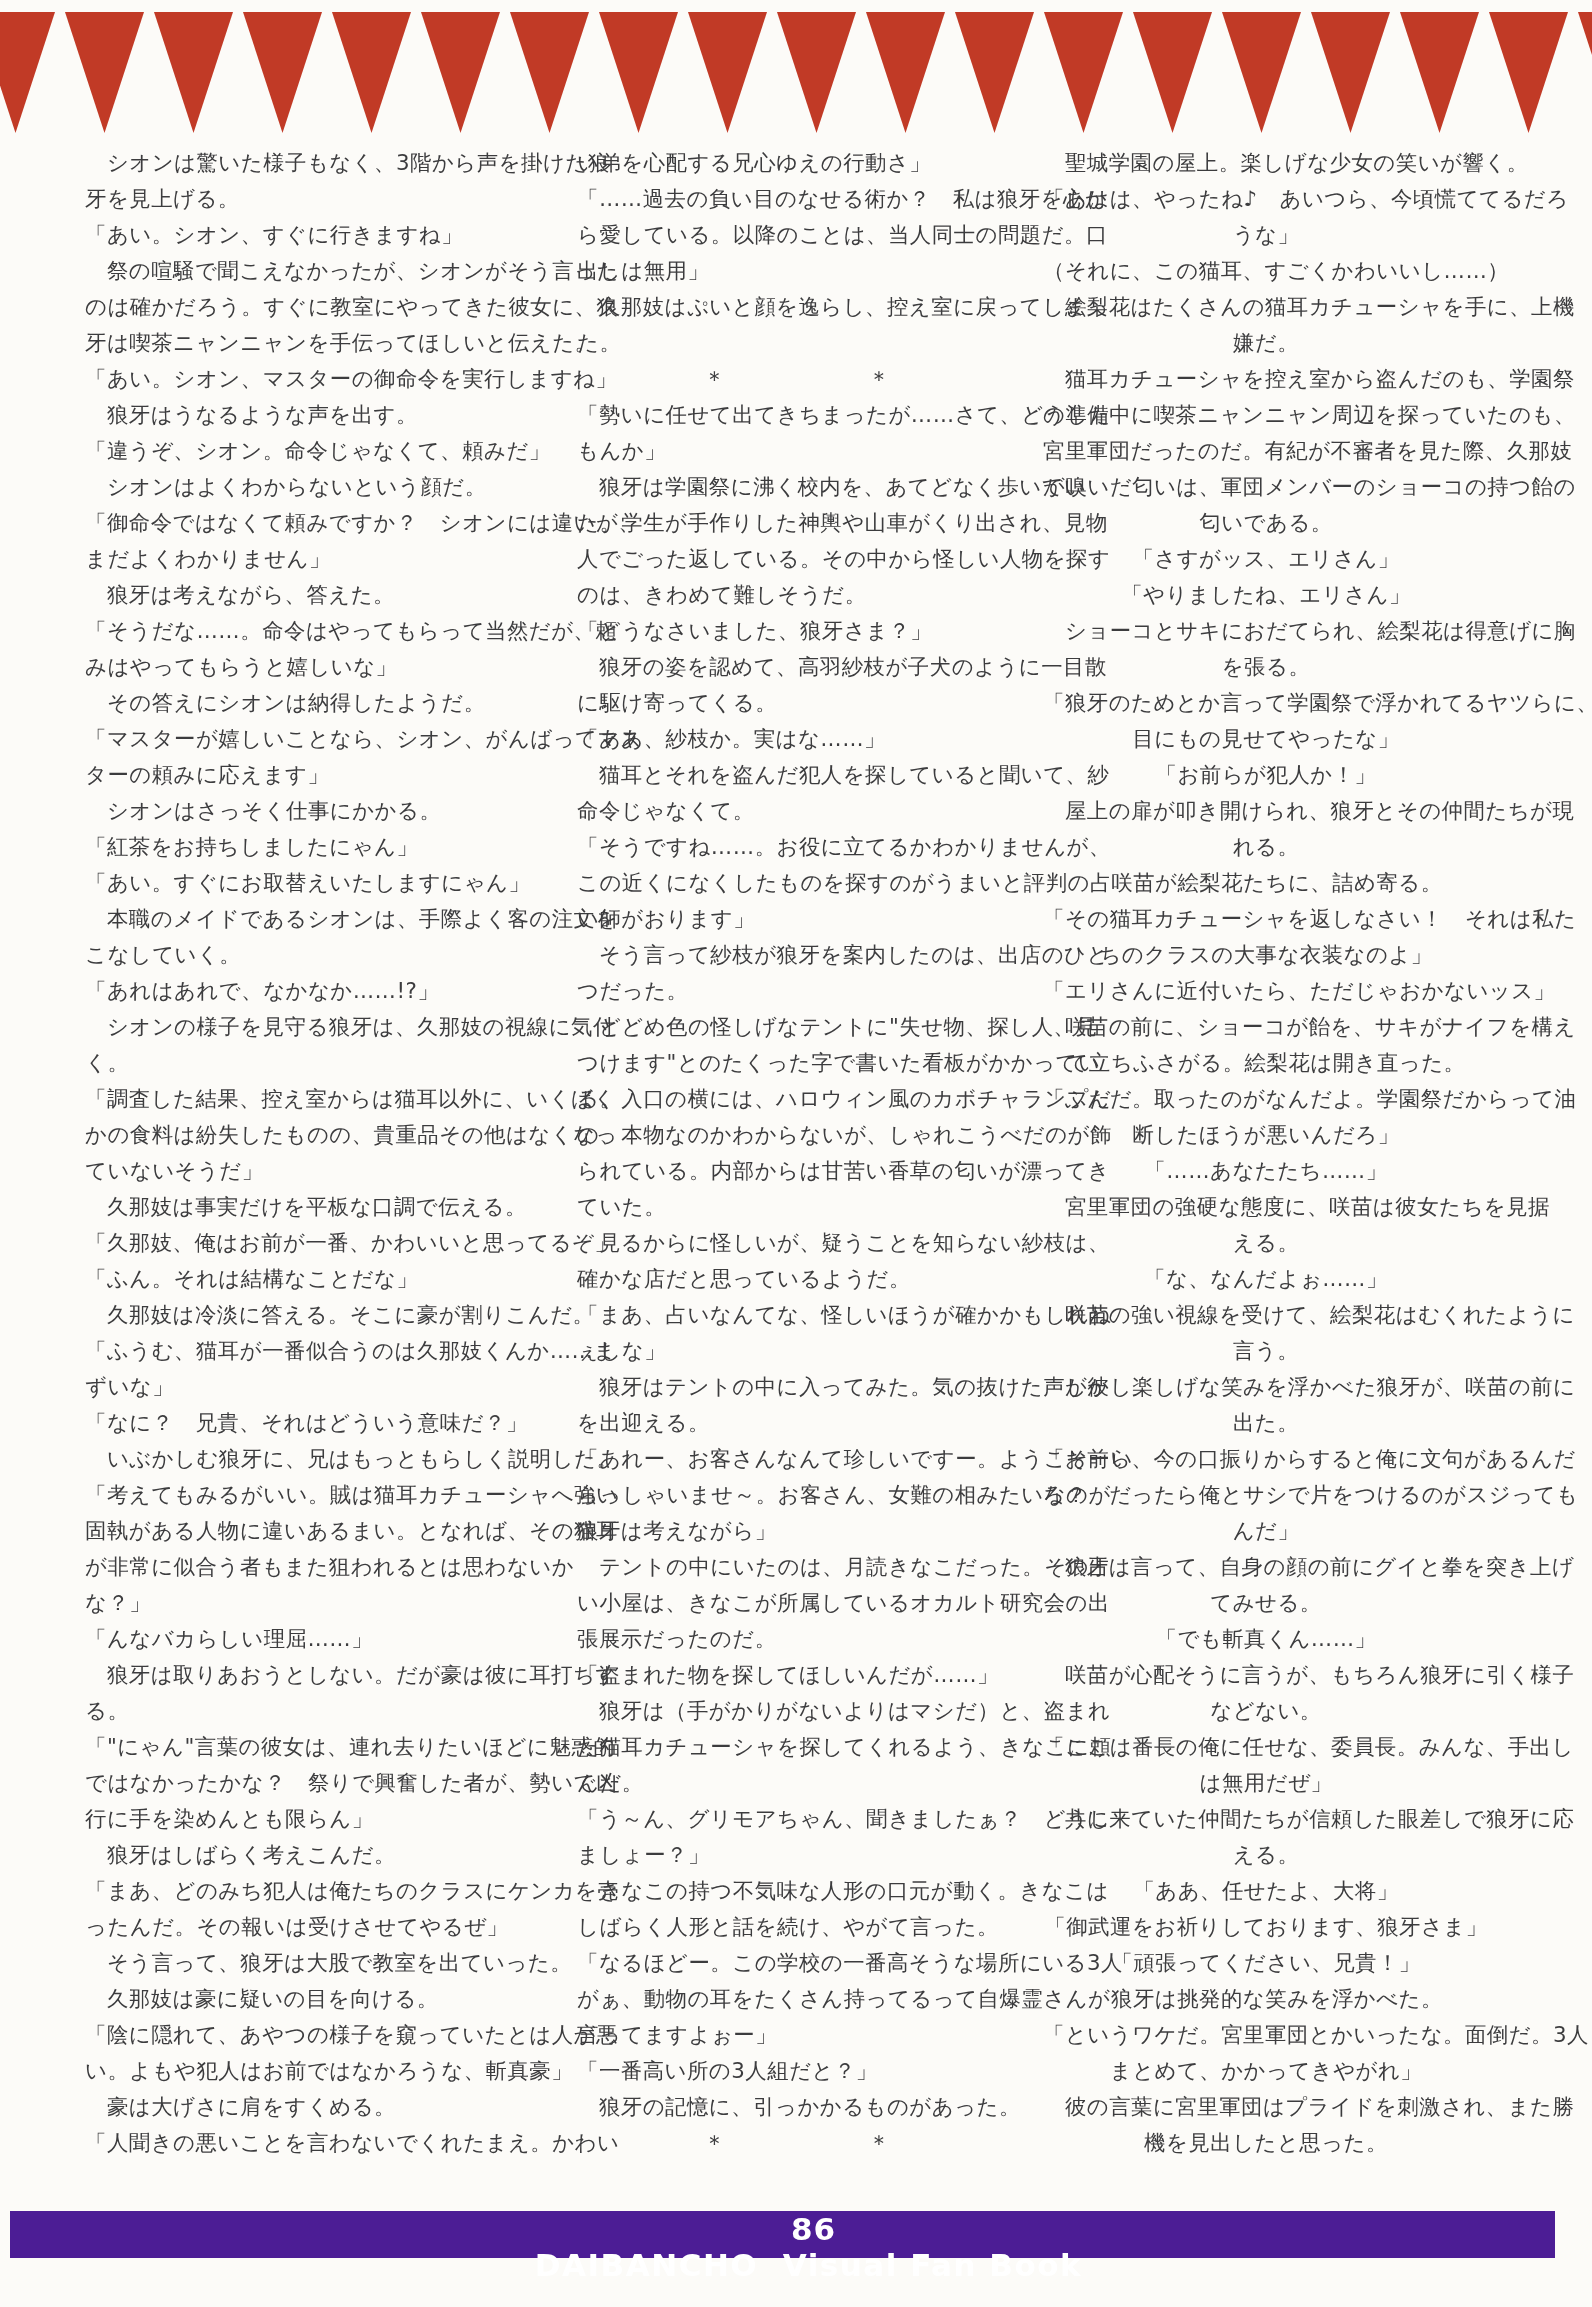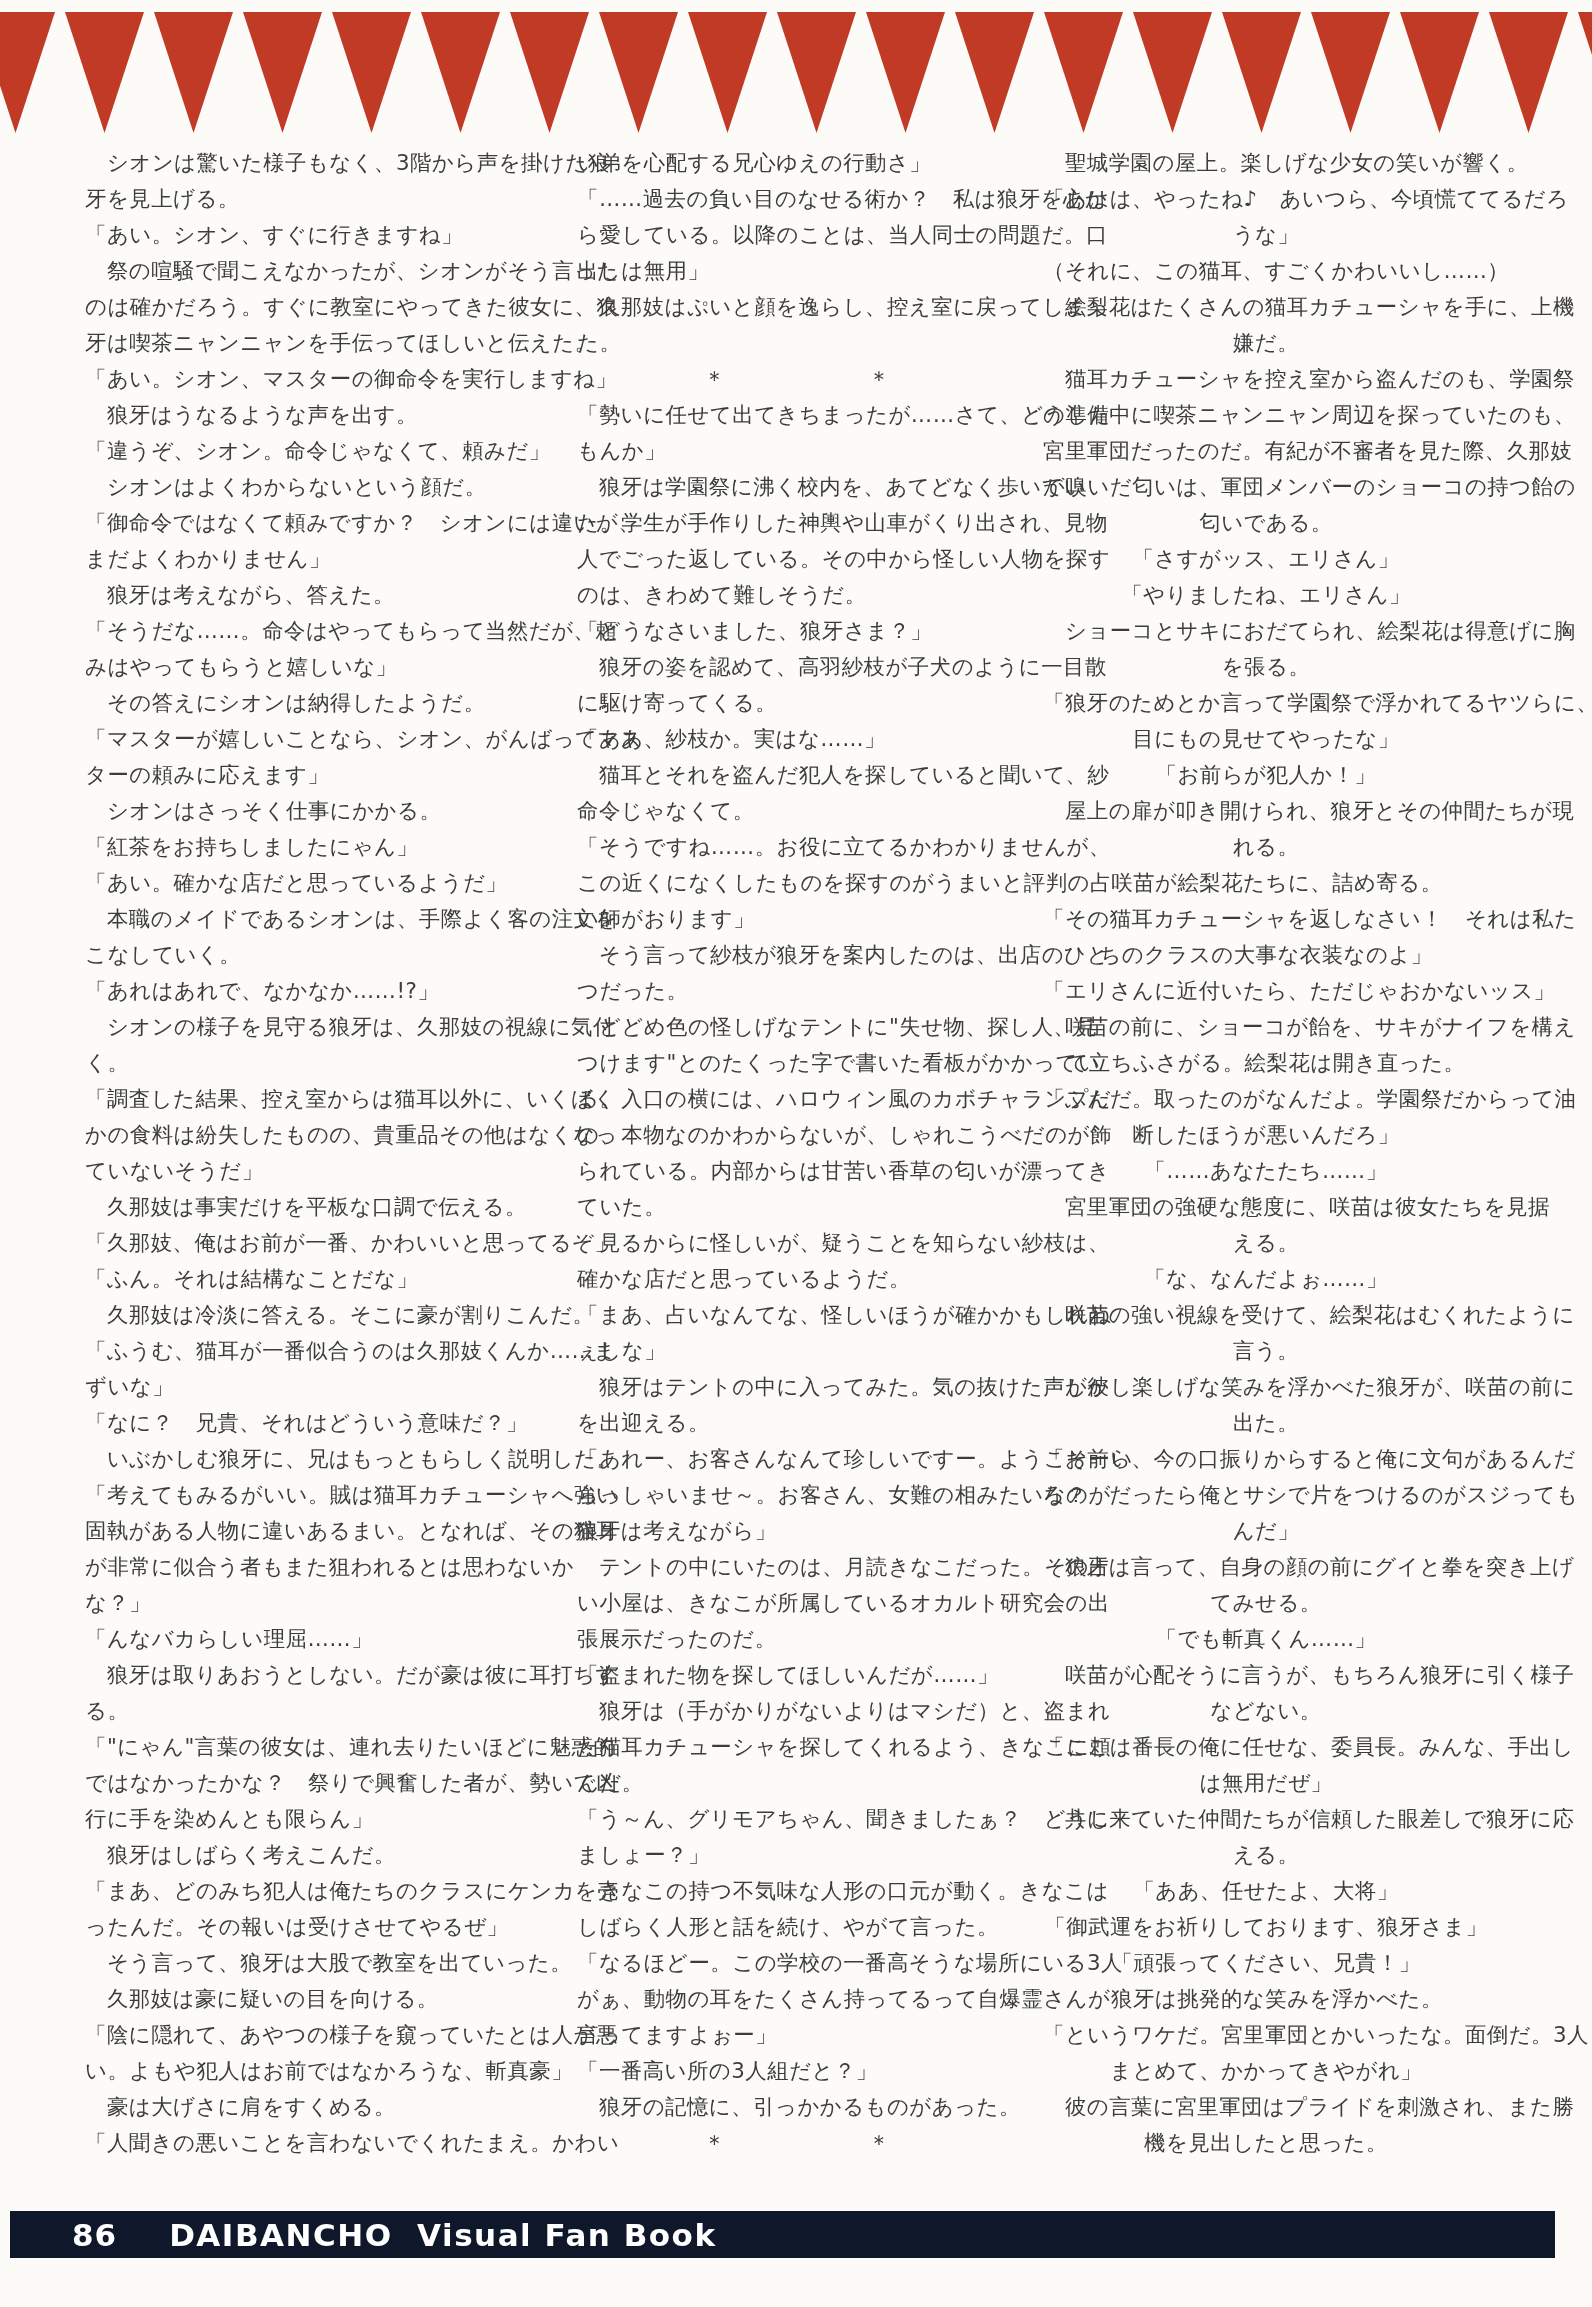--- a/index.html
+++ b/index.html
@@ -127,21 +127,21 @@
         <div class="line">「御命令ではなくて頼みですか？　シオンには違いが、</div>
         <div class="line">まだよくわかりません」</div>
         <div class="line">　狼牙は考えながら、答えた。</div>
         <div class="line">「そうだな……。命令はやってもらって当然だが、頼</div>
         <div class="line">みはやってもらうと嬉しいな」</div>
         <div class="line">　その答えにシオンは納得したようだ。</div>
         <div class="line">「マスターが嬉しいことなら、シオン、がんばってマス</div>
         <div class="line">ターの頼みに応えます」</div>
         <div class="line">　シオンはさっそく仕事にかかる。</div>
         <div class="line">「紅茶をお持ちしましたにゃん」</div>
-        <div class="line">「あい。確かな店だと思っているようだ」</div>
+        <div class="line">「あい。すぐにお取替えいたしますにゃん」</div>
         <div class="line">　本職のメイドであるシオンは、手際よく客の注文を</div>
         <div class="line">こなしていく。</div>
         <div class="line">「あれはあれで、なかなか……!?」</div>
         <div class="line">　シオンの様子を見守る狼牙は、久那妓の視線に気付</div>
         <div class="line">く。</div>
         <div class="line">「調査した結果、控え室からは猫耳以外に、いくばく</div>
         <div class="line">かの食料は紛失したものの、貴重品その他はなくなっ</div>
         <div class="line">ていないそうだ」</div>
         <div class="line">　久那妓は事実だけを平板な口調で伝える。</div>
         <div class="line">「久那妓、俺はお前が一番、かわいいと思ってるぞ」</div>
@@ -282,19 +282,19 @@
         <div class="line">「御武運をお祈りしております、狼牙さま」</div>
         <div class="line">「頑張ってください、兄貴！」</div>
         <div class="line">　狼牙は挑発的な笑みを浮かべた。</div>
         <div class="line">「というワケだ。宮里軍団とかいったな。面倒だ。3人</div>
         <div class="line">まとめて、かかってきやがれ」</div>
         <div class="line">　彼の言葉に宮里軍団はプライドを刺激され、また勝</div>
         <div class="line">機を見出したと思った。</div>
       </div>
   </main>
 
-  <footer class="footer-bar" style="background: #0f172a;">
+  <footer class="footer-bar" style="background: #4c1d95; flex-direction: column;">
     <span class="page-num">86</span>
     <span class="book-title">DAIBANCHO  Visual Fan Book</span>
   </footer>
 
 </div>
 
 
 </body></html>

